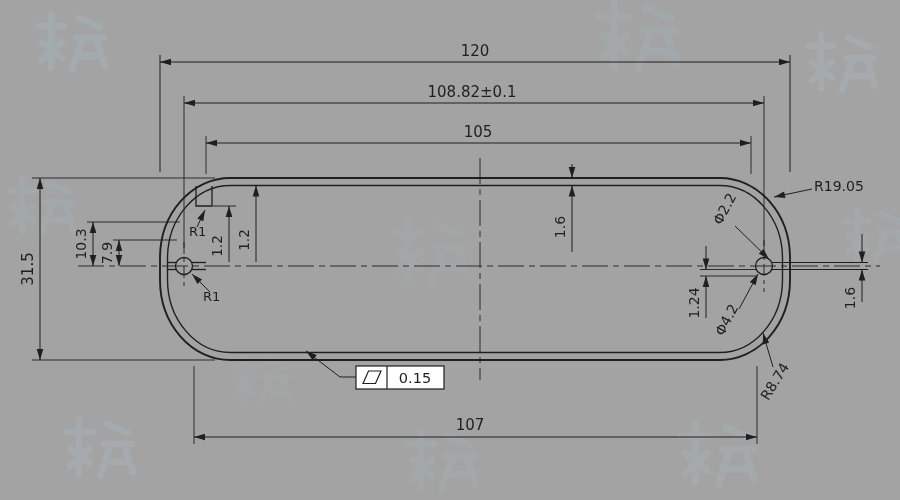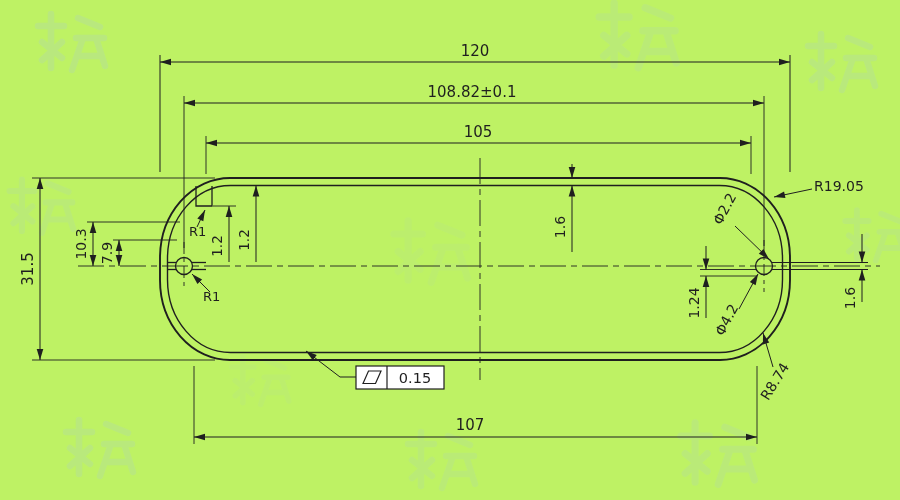--- a/index.html
+++ b/index.html
@@ -1,16 +1,16 @@
 <!DOCTYPE html>
 <html><head>
 <meta charset="utf-8">
 <style>
   html,body{margin:0;padding:0;background:#e8e8e8;}
-  .stage{position:relative;width:900px;height:500px;background:#bef264;overflow:hidden;
+  .stage{position:relative;width:900px;height:500px;background:#a3a3a3;overflow:hidden;
          font-family:"DejaVu Sans","Liberation Sans",sans-serif;}
   svg{display:block;}
   svg text{font-family:"DejaVu Sans","Liberation Sans",sans-serif;fill:#1f1f1f;}
 </style>
 </head>
 <body>
 
 <div class="stage">
 <svg width="900" height="500" viewBox="0 0 900 500">
   <defs>

